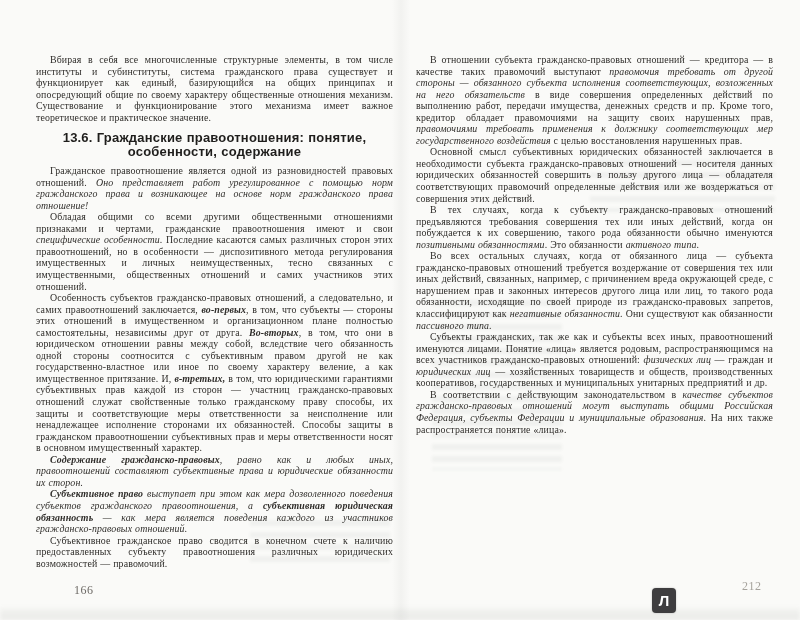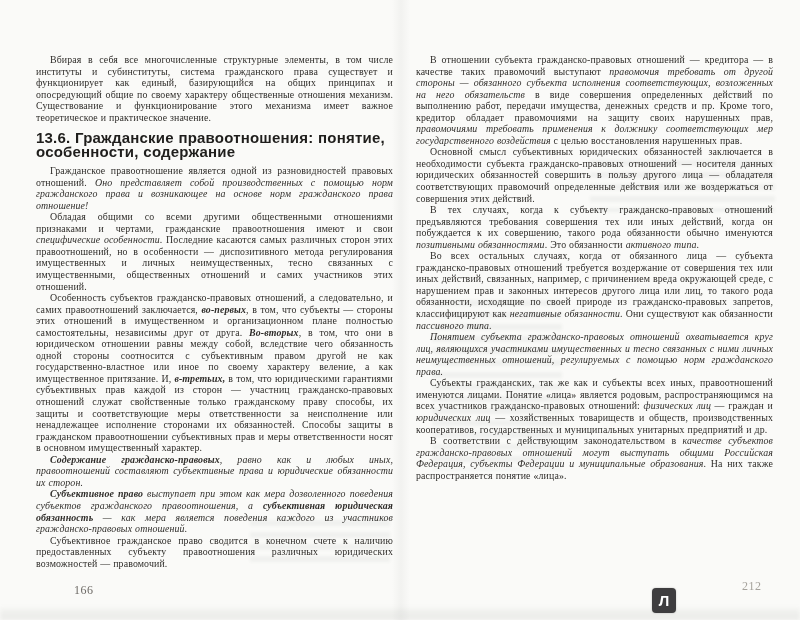--- a/index.html
+++ b/index.html
@@ -20,23 +20,23 @@
     font-size:9.9px; line-height:11.55px;
     text-align:justify;
     letter-spacing:0.12px; word-spacing:0.35px;
   }
   .page-left  .text-block { left:36px; }
   .page-right .text-block { left:24px; }
 
   .para { text-indent:14px; margin:0; }
   .para.h {
     font-family:"Liberation Sans", sans-serif;
-    font-weight:bold; text-indent:0;
+    font-weight:bold; text-align:center; text-indent:0;
     white-space:pre-line;
-    font-size:15px; line-height:13.4px;
+    font-size:13px; line-height:13.4px;
     color:#1f1e1c; letter-spacing:0.2px;
     margin:8px 0 7px 0;
   }
   .r-n {} .r-i { font-style:italic; }
   .r-b { font-weight:bold;font-style:italic; } .r-bi { font-weight:bold; font-style:italic; }
 
   .pagenum {
     position:absolute; font-size:12px; letter-spacing:0.5px;
   }
   .pagenum-left  { left:74px;  top:583px; color:#6d6a66; }
@@ -82,37 +82,36 @@
   <div class="ghost ghost-2"></div>
   <div class="ghost ghost-3"></div>
   <div class="gutter-shadow"></div>
   <div class="bottom-smudge"></div>
 
   <div class="page page-left">
     <div class="text-block">
         <div class="para p"><span class="r-n">Вбирая в себя все многочисленные структурные элементы, в том числе институты и субинституты, система гражданского права существует и функционирует как единый, базирующийся на общих принципах и опосредующий общие по своему характеру общественные отношения механизм. Существование и функционирование этого механизма имеет важное теоретическое и практическое значение.</span></div>
         <div class="para h"><span class="r-n">13.6. Гражданские правоотношения: понятие,
 особенности, содержание</span></div>
-        <div class="para p"><span class="r-n">Гражданское правоотношение является одной из разновидностей правовых отношений. </span><span class="r-i">Оно представляет собой производственных с помощью норм гражданского права и возникающее на основе норм гражданского права отношение!</span></div>
+        <div class="para p"><span class="r-n">Гражданское правоотношение является одной из разновидностей правовых отношений. </span><span class="r-i">Оно представляет работ урегулированное с помощью норм гражданского права и возникающее на основе норм гражданского права отношение!</span></div>
         <div class="para p"><span class="r-n">Обладая общими со всеми другими общественными отношениями признаками и чертами, гражданские правоотношения имеют и свои </span><span class="r-i">специфические особенности</span><span class="r-n">. Последние касаются самых различных сторон этих правоотношений, но в особенности — диспозитивного метода регулирования имущественных и личных неимущественных, тесно связанных с имущественными, общественных отношений и самих участников этих отношений.</span></div>
         <div class="para p"><span class="r-n">Особенность субъектов гражданско-правовых отношений, а следовательно, и самих правоотношений заключается, </span><span class="r-b">во-первых</span><span class="r-n">, в том, что субъекты — стороны этих отношений в имущественном и организационном плане полностью самостоятельны, независимы друг от друга. </span><span class="r-b">Во-вторых</span><span class="r-n">, в том, что они в юридическом отношении равны между собой, вследствие чего обязанность одной стороны соотносится с субъективным правом другой не как государственно-властное или иное по своему характеру веление, а как имущественное притязание. И, </span><span class="r-b">в-третьих,</span><span class="r-n"> в том, что юридическими гарантиями субъективных прав каждой из сторон — участниц гражданско-правовых отношений служат свойственные только гражданскому праву способы, их защиты и соответствующие меры ответственности за неисполнение или ненадлежащее исполнение сторонами их обязанностей. Способы защиты в гражданском правоотношении субъективных прав и меры ответственности носят в основном имущественный характер.</span></div>
         <div class="para p"><span class="r-bi">Содержание гражданско-правовых</span><span class="r-i">, равно как и любых иных, правоотношений составляют субъективные права и юридические обязанности их сторон.</span></div>
         <div class="para p"><span class="r-b">Субъективное право</span><span class="r-i"> выступает при этом как мера дозволенного поведения субъектов гражданского правоотношения, а </span><span class="r-b">субъективная юридическая обязанность</span><span class="r-i"> — как мера является поведения каждого из участников гражданско-правовых отношений.</span></div>
         <div class="para p"><span class="r-n">Субъективное гражданское право сводится в конечном счете к наличию предоставленных субъекту правоотношения различных юридических возможностей — правомочий.</span></div>
       </div>
     <div class="pagenum pagenum-left">166</div>
   </div>
 
   <div class="page page-right">
     <div class="text-block">
         <div class="para p"><span class="r-n">В отношении субъекта гражданско-правовых отношений — кредитора — в качестве таких правомочий выступают </span><span class="r-i">правомочия требовать от другой стороны — обязанного субъекта исполнения соответствующих, возложенных на него обязательств</span><span class="r-n"> в виде совершения определенных действий по выполнению работ, передачи имущества, денежных средств и пр. Кроме того, кредитор обладает правомочиями на защиту своих нарушенных прав, </span><span class="r-i">правомочиями требовать применения к должнику соответствующих мер государственного воздействия</span><span class="r-n"> с целью восстановления нарушенных прав.</span></div>
         <div class="para p"><span class="r-n">Основной смысл субъективных юридических обязанностей заключается в необходимости субъекта гражданско-правовых отношений — носителя данных юридических обязанностей совершить в пользу другого лица — обладателя соответствующих правомочий определенные действия или же воздержаться от совершения этих действий.</span></div>
         <div class="para p"><span class="r-n">В тех случаях, когда к субъекту гражданско-правовых отношений предъявляются требования совершения тех или иных действий, когда он побуждается к их совершению, такого рода обязанности обычно именуются </span><span class="r-i">позитивными обязанностями</span><span class="r-n">. Это обязанности </span><span class="r-i">активного типа</span><span class="r-n">.</span></div>
         <div class="para p"><span class="r-n">Во всех остальных случаях, когда от обязанного лица — субъекта гражданско-правовых отношений требуется воздержание от совершения тех или иных действий, связанных, например, с причинением вреда окружающей среде, с нарушением прав и законных интересов другого лица или лиц, то такого рода обязанности, исходящие по своей природе из гражданско-правовых запретов, классифицируют как </span><span class="r-i">негативные обязанности</span><span class="r-n">. Они существуют как обязанности </span><span class="r-i">пассивного типа</span><span class="r-n">.</span></div>
-        <div class="para p"><span class="r-i">Понятием субъекта гражданско-правовых отношений охватывается круг лиц, являющихся участниками имущественных и тесно связанных с ними личных неимущественных отношений, регулируемых с помощью норм гражданского права.</span></div>
         <div class="para p"><span class="r-n">Субъекты гражданских, так же как и субъекты всех иных, правоотношений именуются лицами. Понятие «лица» является родовым, распространяющимся на всех участников гражданско-правовых отношений: </span><span class="r-i">физических лиц</span><span class="r-n"> — граждан и </span><span class="r-i">юридических лиц</span><span class="r-n"> — хозяйственных товариществ и обществ, производственных кооперативов, государственных и муниципальных унитарных предприятий и др.</span></div>
         <div class="para p"><span class="r-n">В соответствии с действующим законодательством в </span><span class="r-i">качестве субъектов гражданско-правовых отношений могут выступать общими Российская Федерация, субъекты Федерации и муниципальные образования</span><span class="r-n">. На них также распространяется понятие «лица».</span></div>
       </div>
     <div class="pagenum pagenum-right">212</div>
   </div>
 
   <div class="watermark" style="background-color: rgb(62, 61, 63);">
     <span style="color: rgb(255, 255, 255);">Л</span>
   </div>
 

